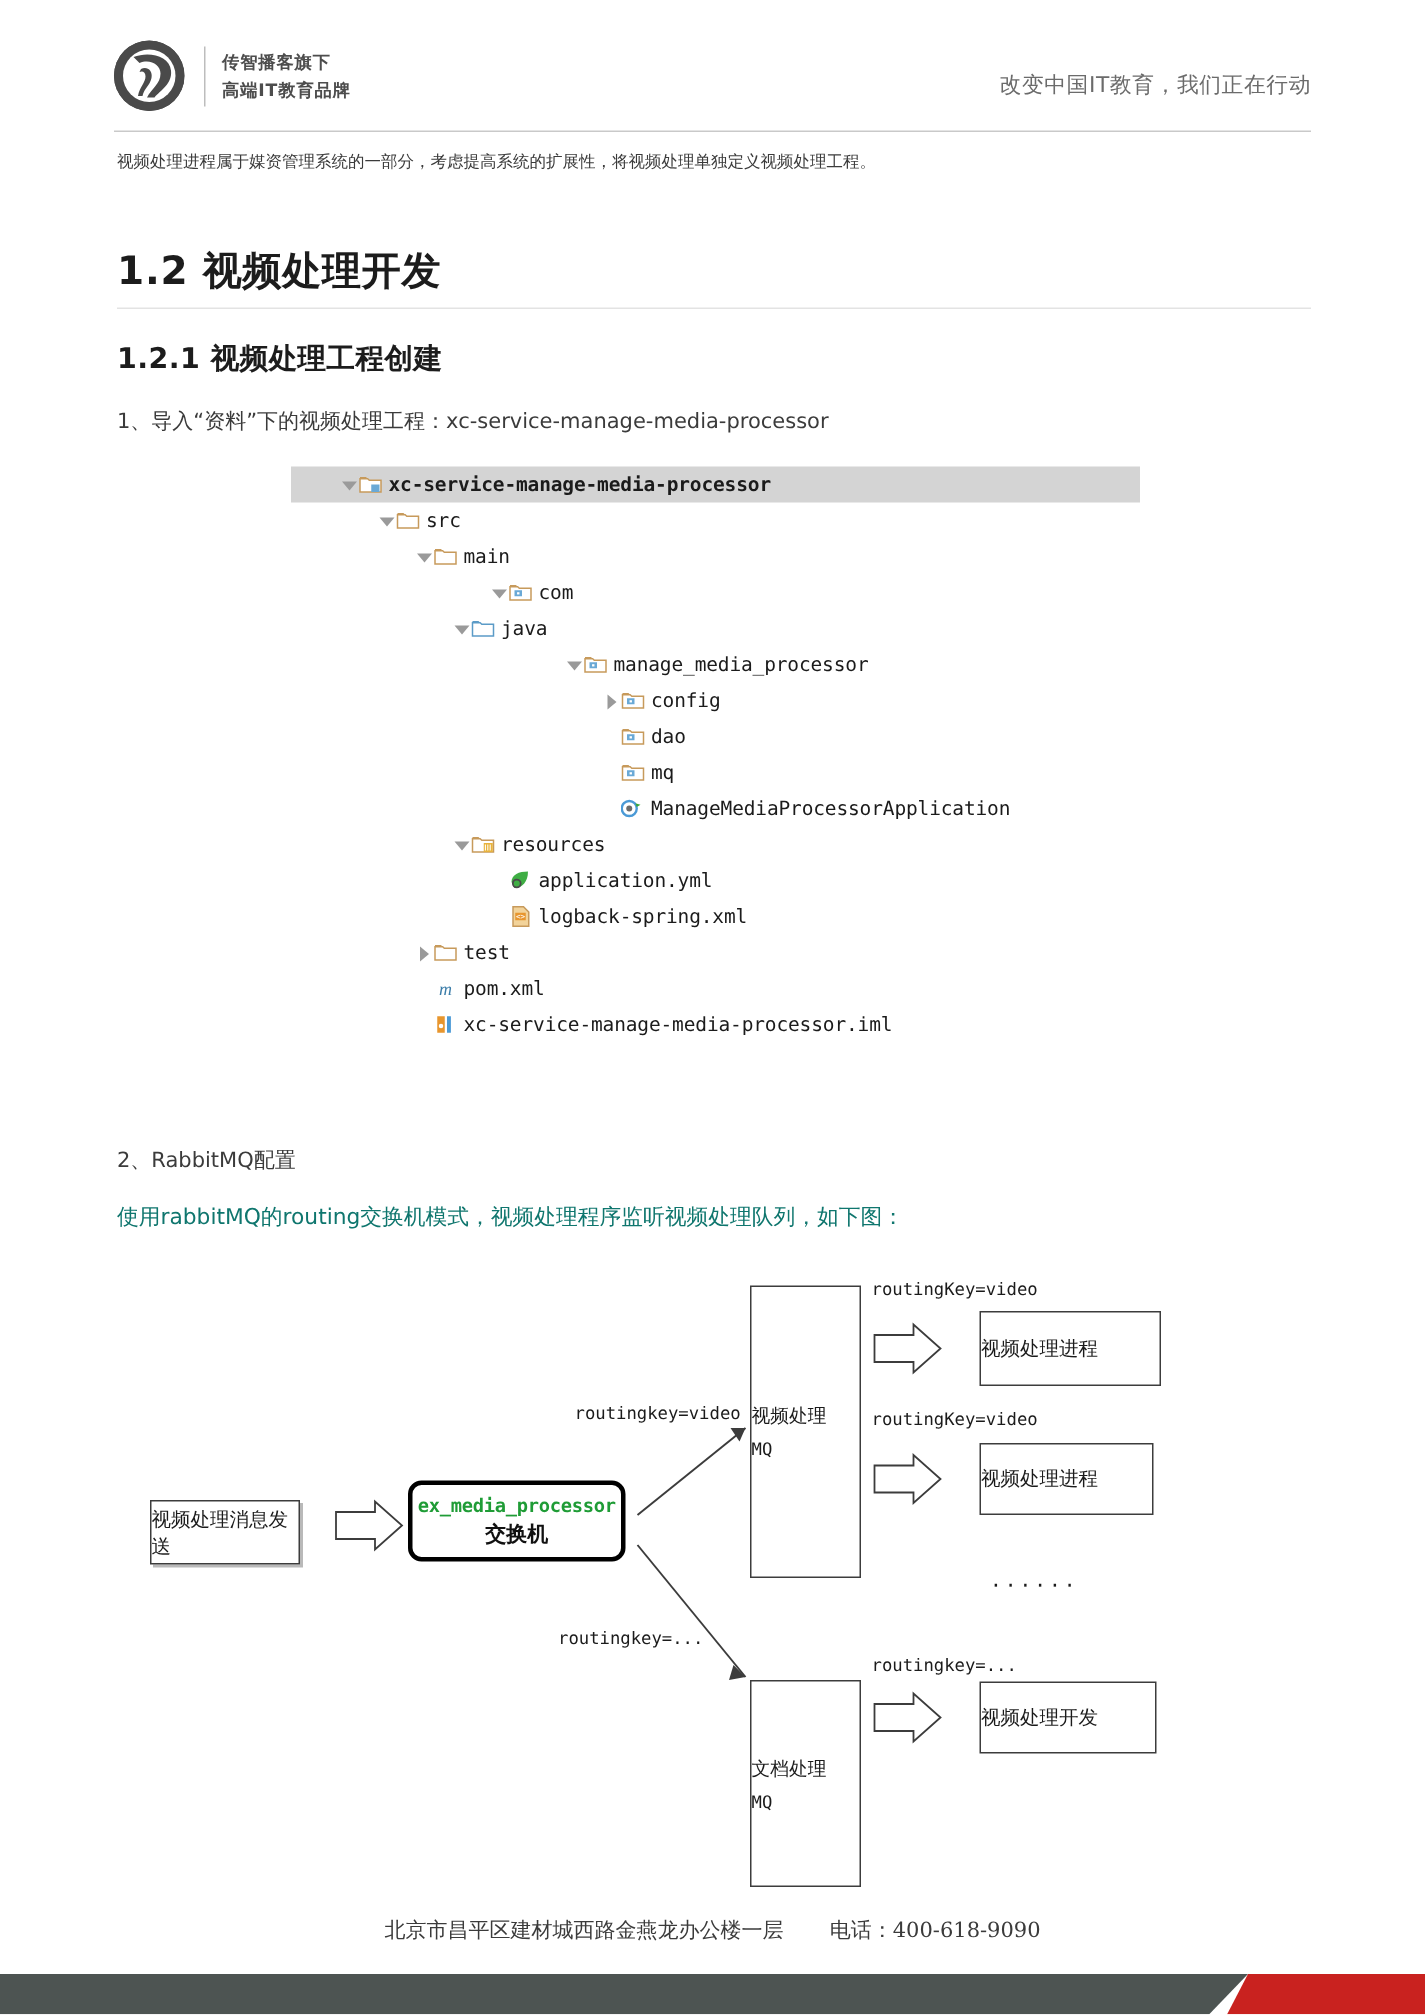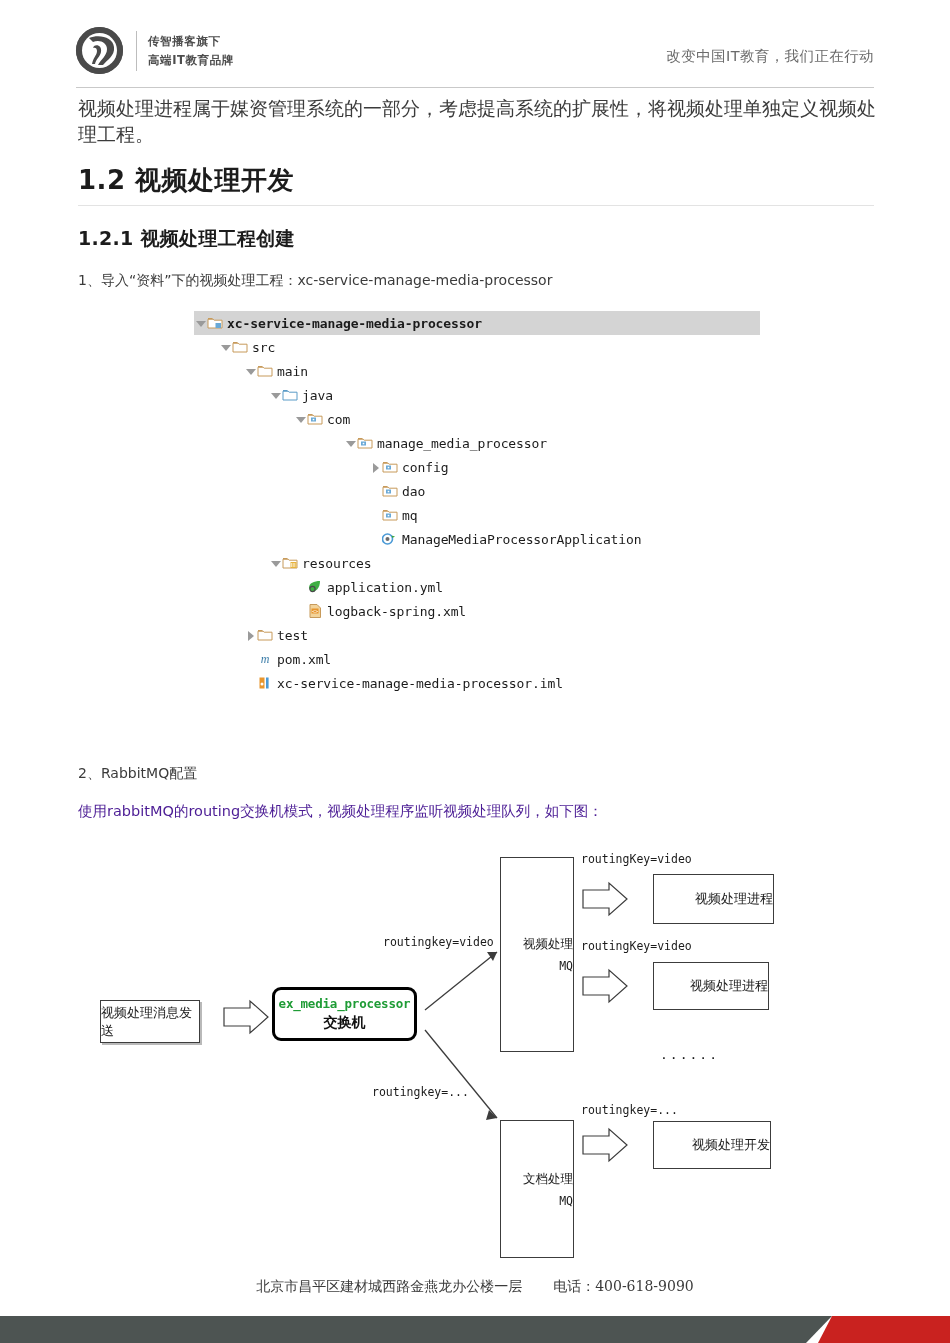--- a/index.html
+++ b/index.html
@@ -39,52 +39,52 @@
   }
   .header-right{
     position:absolute;right:76px;top:47px;font-size:14.5px;color:#6b6b6b;
     font-family:"DejaVu Sans","Liberation Sans",sans-serif;letter-spacing:.4px;
   }
   .header-rule{position:absolute;left:76px;top:87px;width:798px;height:1px;background:#c9c9c9;}
 
   
   .intro-para{
     position:absolute;left:78px;top:95px;width:800px;
-    font-size:19px;line-height:26px;color:#3b3b3b;
+    font-size:11px;line-height:26px;color:#3b3b3b;
     font-family:"DejaVu Sans","Liberation Sans",sans-serif;
   }
   .h2{
     position:absolute;left:78px;top:163px;font-size:26px;font-weight:bold;color:#1c1c1c;
     letter-spacing:.5px;font-family:"DejaVu Sans","Liberation Sans",sans-serif;
   }
   .h2-rule{position:absolute;left:78px;top:205px;width:796px;height:1px;background:#e3e3e3;}
   .h3{
     position:absolute;left:78px;top:226px;font-size:19px;font-weight:bold;color:#1c1c1c;
     letter-spacing:.3px;font-family:"DejaVu Sans","Liberation Sans",sans-serif;
   }
   .step1{
     position:absolute;left:78px;top:272px;font-size:14px;color:#3b3b3b;
     font-family:"DejaVu Sans","Liberation Sans",sans-serif;
   }
   .step2{
     position:absolute;left:78px;top:765px;font-size:14px;color:#3b3b3b;
     font-family:"DejaVu Sans","Liberation Sans",sans-serif;
   }
   .step2b{
-    position:absolute;left:78px;top:802px;font-size:14.5px;color:#4c1d95;
+    position:absolute;left:78px;top:802px;font-size:14.5px;color:#0f766e;
     font-family:"DejaVu Sans","Liberation Sans",sans-serif;
   }
 
   
   .tree{
     position:absolute;left:194px;top:311px;width:566px;
     font-family:"DejaVu Sans Mono","Liberation Mono",monospace;
     font-size:13px;color:#1b1b1b;
   }
-  .tree-row{height:24px;display:flex;align-items:center;position:relative;}
+  .tree-row{height:24px;display:flex;align-items:center;position:relative;padding-left:32px;}
   .tree-row.sel{background:#d4d4d4;}
   .tw{width:13px;height:24px;flex:none;position:relative;}
   .tw.down:after{
     content:"";position:absolute;left:2px;top:10px;
     border-left:5px solid transparent;border-right:5px solid transparent;
     border-top:6px solid #9a9a9a;
   }
   .tw.right:after{
     content:"";position:absolute;left:4px;top:8px;
     border-top:5px solid transparent;border-bottom:5px solid transparent;
@@ -92,21 +92,21 @@
   }
   .ico{width:17px;height:16px;flex:none;margin-right:3px;position:relative;}
   .lbl{white-space:nowrap;letter-spacing:-0.1px;}
   .lbl.bold{font-weight:bold;}
   .ind{flex:none;}
 
   
   .diagram{position:absolute;left:0;top:840px;width:950px;height:400px;}
   .dbox{
     position:absolute;border:1px solid #3c3c3c;background:#fff;
-    display:flex;flex-direction:column;align-items:flex-end;justify-content:center;
+    display:flex;flex-direction:column;align-items:flex-start;justify-content:center;
     font-family:"DejaVu Sans","Liberation Sans",sans-serif;font-size:13px;color:#1b1b1b;
     box-sizing:border-box;
   }
   .dbox.shadow{box-shadow:2px 2px 0 #b9b9b9;}
   .exchange{
     position:absolute;border:3px solid #000;border-radius:9px;background:#fff;
     display:flex;flex-direction:column;align-items:center;justify-content:center;
     box-sizing:border-box;
   }
   .ex-name{
@@ -189,38 +189,38 @@
     <div class="tree-row">
       <span class="ind" style="width: 50px;"></span>
       <span class="tw down"></span>
       <span class="ico"><svg viewBox="0 0 16 16" width="16" height="16">
           <path d="M1 4.2 L1 13 L15 13 L15 5.2 L7.2 5.2 L6.1 4.2 Z" fill="#ffffff" stroke="#c79a5b" stroke-width="1"></path>
           <path d="M1 4.2 L1 3 L5 3 L6.1 4.2 Z" fill="#c79a5b"></path>
         </svg></span>
       <span class="lbl">main</span>
     </div>
     <div class="tree-row">
+      <span class="ind" style="width: 100px;"></span>
+      <span class="tw down"></span>
+      <span class="ico"><svg viewBox="0 0 16 16" width="16" height="16">
+          <path d="M1 4.2 L1 13 L15 13 L15 5.2 L7.2 5.2 L6.1 4.2 Z" fill="#ffffff" stroke="#c79a5b" stroke-width="1"></path>
+          <path d="M1 4.2 L1 3 L5 3 L6.1 4.2 Z" fill="#c79a5b"></path>
+          <rect x="4" y="6.5" width="5" height="4" fill="#6aa9d6"></rect>
+          <rect x="5.7" y="7.8" width="1.6" height="1.5" fill="#fff"></rect>
+        </svg></span>
+      <span class="lbl">com</span>
+    </div>
+    <div class="tree-row">
       <span class="ind" style="width: 75px;"></span>
       <span class="tw down"></span>
       <span class="ico"><svg viewBox="0 0 16 16" width="16" height="16">
           <path d="M1 4.2 L1 13 L15 13 L15 5.2 L7.2 5.2 L6.1 4.2 Z" fill="#ffffff" stroke="#5b9bc7" stroke-width="1"></path>
           <path d="M1 4.2 L1 3 L5 3 L6.1 4.2 Z" fill="#5b9bc7"></path>
         </svg></span>
       <span class="lbl">java</span>
-    </div>
-    <div class="tree-row">
-      <span class="ind" style="width: 100px;"></span>
-      <span class="tw down"></span>
-      <span class="ico"><svg viewBox="0 0 16 16" width="16" height="16">
-          <path d="M1 4.2 L1 13 L15 13 L15 5.2 L7.2 5.2 L6.1 4.2 Z" fill="#ffffff" stroke="#c79a5b" stroke-width="1"></path>
-          <path d="M1 4.2 L1 3 L5 3 L6.1 4.2 Z" fill="#c79a5b"></path>
-          <rect x="4" y="6.5" width="5" height="4" fill="#6aa9d6"></rect>
-          <rect x="5.7" y="7.8" width="1.6" height="1.5" fill="#fff"></rect>
-        </svg></span>
-      <span class="lbl">com</span>
     </div>
     <div class="tree-row">
       <span class="ind" style="width: 150px;"></span>
       <span class="tw down"></span>
       <span class="ico"><svg viewBox="0 0 16 16" width="16" height="16">
           <path d="M1 4.2 L1 13 L15 13 L15 5.2 L7.2 5.2 L6.1 4.2 Z" fill="#ffffff" stroke="#c79a5b" stroke-width="1"></path>
           <path d="M1 4.2 L1 3 L5 3 L6.1 4.2 Z" fill="#c79a5b"></path>
           <rect x="4" y="6.5" width="5" height="4" fill="#6aa9d6"></rect>
           <rect x="5.7" y="7.8" width="1.6" height="1.5" fill="#fff"></rect>
         </svg></span>

